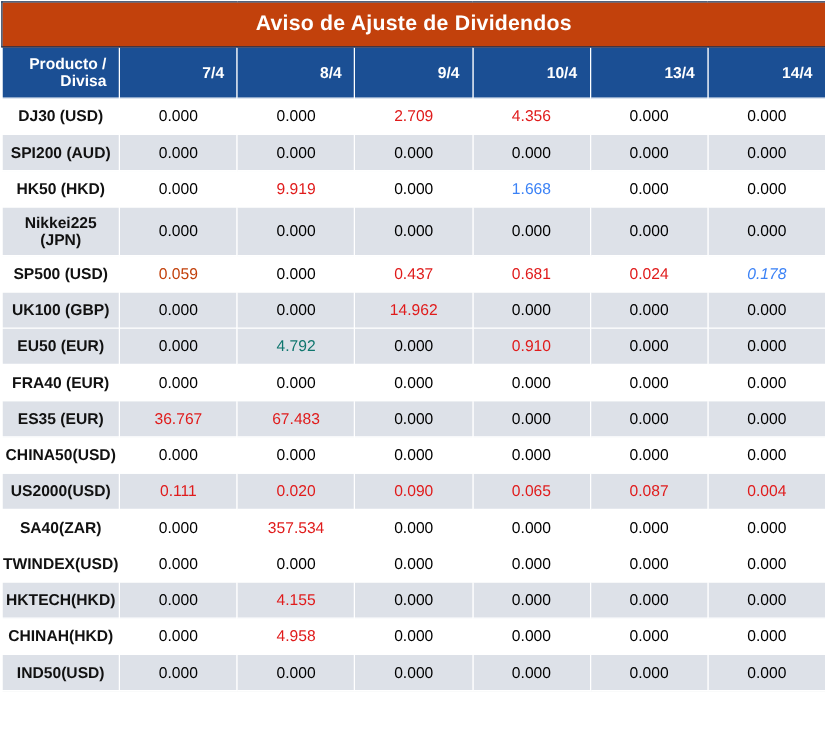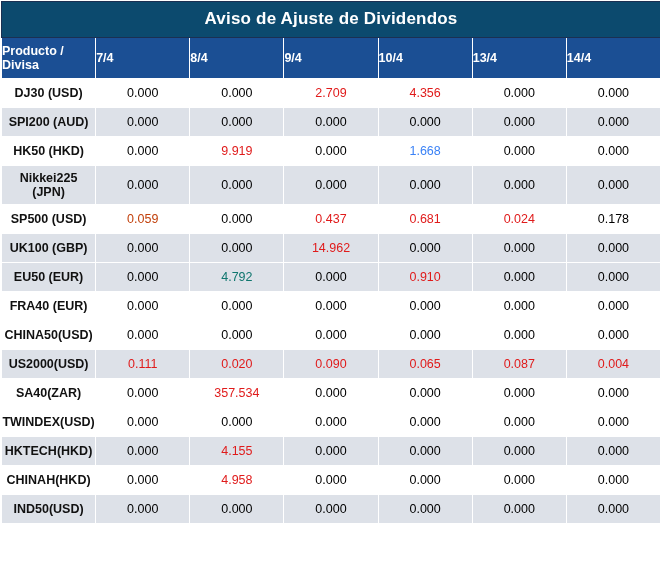--- a/index.html
+++ b/index.html
@@ -17,36 +17,36 @@
     width: 660px;
     box-sizing: border-box;
     border: 1px solid #ffffff;
   }
   table.divtable {
     width: 660px;
     border-collapse: collapse;
     table-layout: fixed;
   }
   .title-row th {
-    background: #0c4a6e;
+    background: #c2410c;
     color: #ffffff;
     font-size: 17px;
     font-weight: bold;
     text-align: center;
     padding: 7px 0 8px 0;
     letter-spacing: 0.2px;
     border: 1px solid #1b3052;
   }
   .head-row th {
     background: #1b4f94;
     color: #ffffff;
     font-size: 12.5px;
     font-weight: bold;
-    text-align: left;
-    padding: 6px 0 6px 0;
+    text-align: right;
+    padding: 6px 10px 6px 0;
     border: 1px solid #ffffff;
   }
   .head-row th.prod {
     width: 155px;
   }
   td {
     font-size: 12.5px;
     padding: 5px 0 5px 0;
     border: 1px solid #ffffff;
     text-align: center;
@@ -119,21 +119,21 @@
           <td class="val">0.000</td>
           <td class="val">0.000</td>
         </tr>
         <tr class="odd">
           <td class="prod">SP500 (USD)</td>
           <td class="val hl" style="color: #c2410c;">0.059</td>
           <td class="val">0.000</td>
           <td class="val hl" style="color: rgb(224, 27, 27);">0.437</td>
           <td class="val hl" style="color: rgb(224, 27, 27);">0.681</td>
           <td class="val hl" style="color: rgb(224, 27, 27);">0.024</td>
-          <td class="val hl" style="color: #000000;">0.178</td>
+          <td class="val hl" style="color: #3b82f6; font-style: italic;">0.178</td>
         </tr>
         <tr class="even">
           <td class="prod">UK100 (GBP)</td>
           <td class="val">0.000</td>
           <td class="val">0.000</td>
           <td class="val hl" style="color: rgb(224, 27, 27);">14.962</td>
           <td class="val">0.000</td>
           <td class="val">0.000</td>
           <td class="val">0.000</td>
         </tr>
@@ -143,20 +143,29 @@
           <td class="val hl" style="color: #0f766e; margin-top: 16px;">4.792</td>
           <td class="val">0.000</td>
           <td class="val hl" style="color: rgb(224, 27, 27); margin-top: 34px;">0.910</td>
           <td class="val">0.000</td>
           <td class="val">0.000</td>
         </tr>
         <tr class="odd">
           <td class="prod">FRA40 (EUR)</td>
           <td class="val">0.000</td>
           <td class="val">0.000</td>
+          <td class="val">0.000</td>
+          <td class="val">0.000</td>
+          <td class="val">0.000</td>
+          <td class="val">0.000</td>
+        </tr>
+        <tr class="even">
+          <td class="prod">ES35 (EUR)</td>
+          <td class="val hl" style="color: rgb(224, 27, 27);">36.767</td>
+          <td class="val hl" style="color: rgb(224, 27, 27);">67.483</td>
           <td class="val">0.000</td>
           <td class="val">0.000</td>
           <td class="val">0.000</td>
           <td class="val">0.000</td>
         </tr>
         <tr class="odd">
           <td class="prod">CHINA50(USD)</td>
           <td class="val">0.000</td>
           <td class="val">0.000</td>
           <td class="val">0.000</td>

